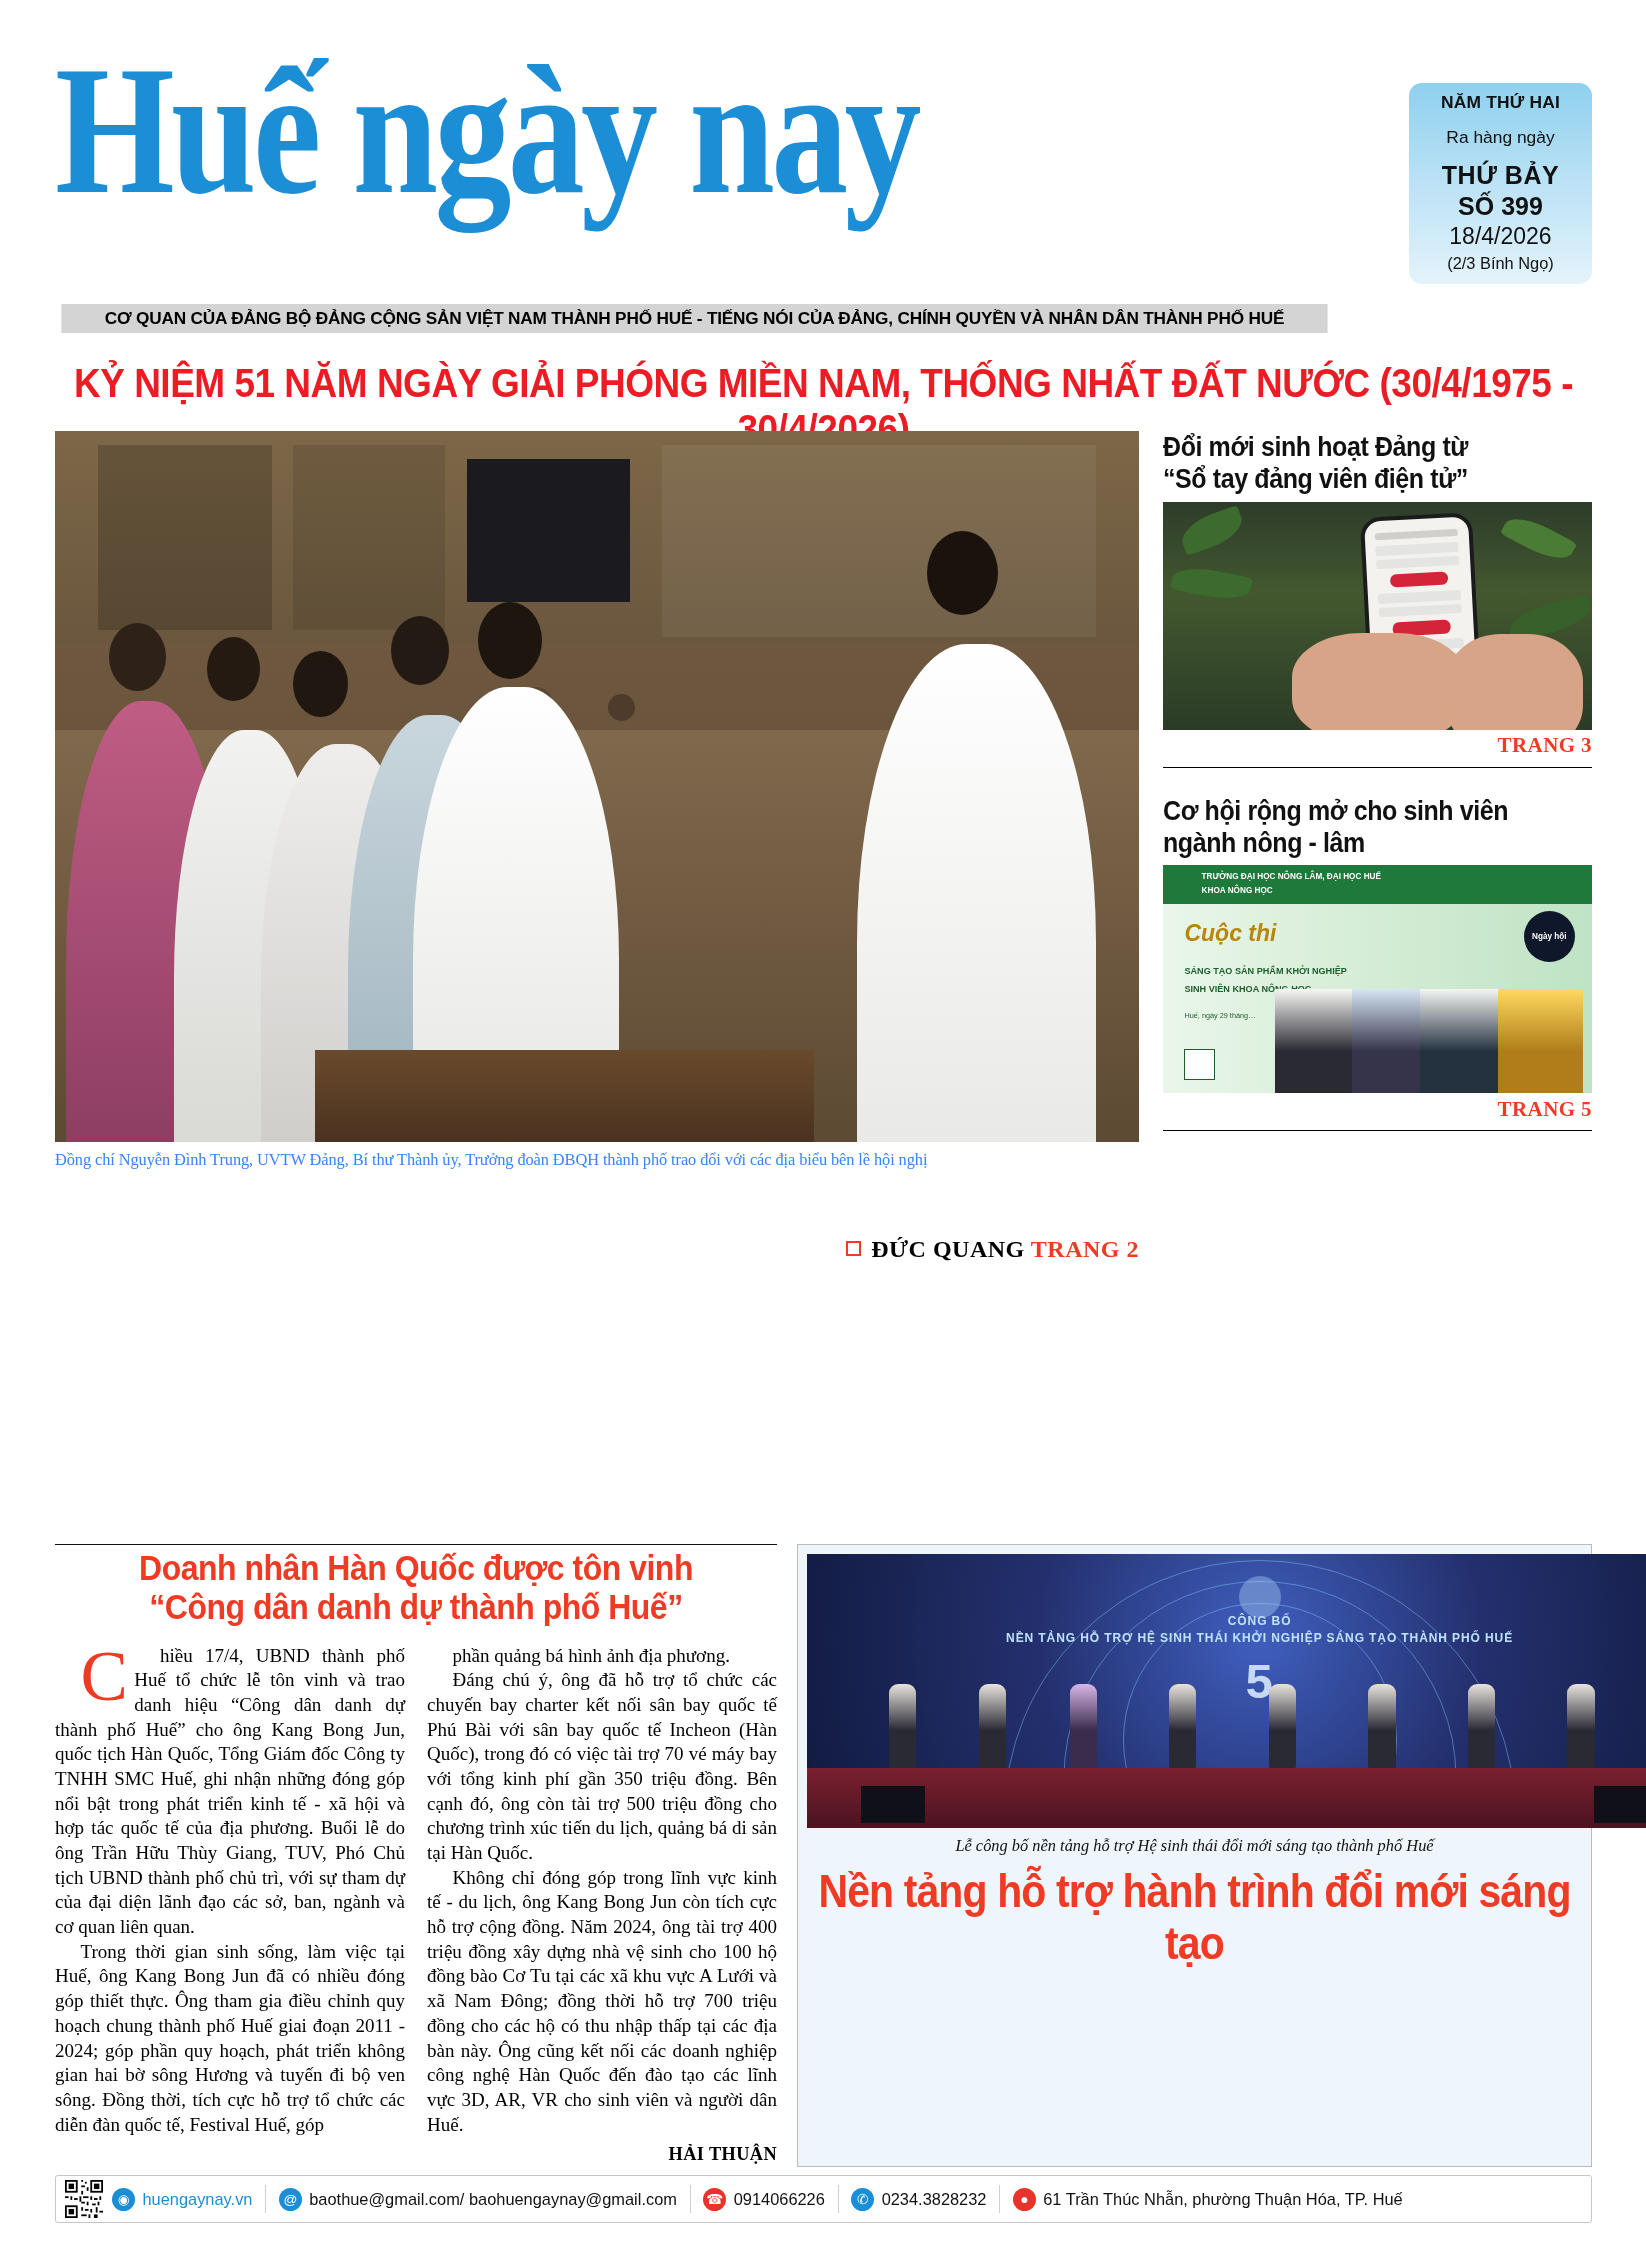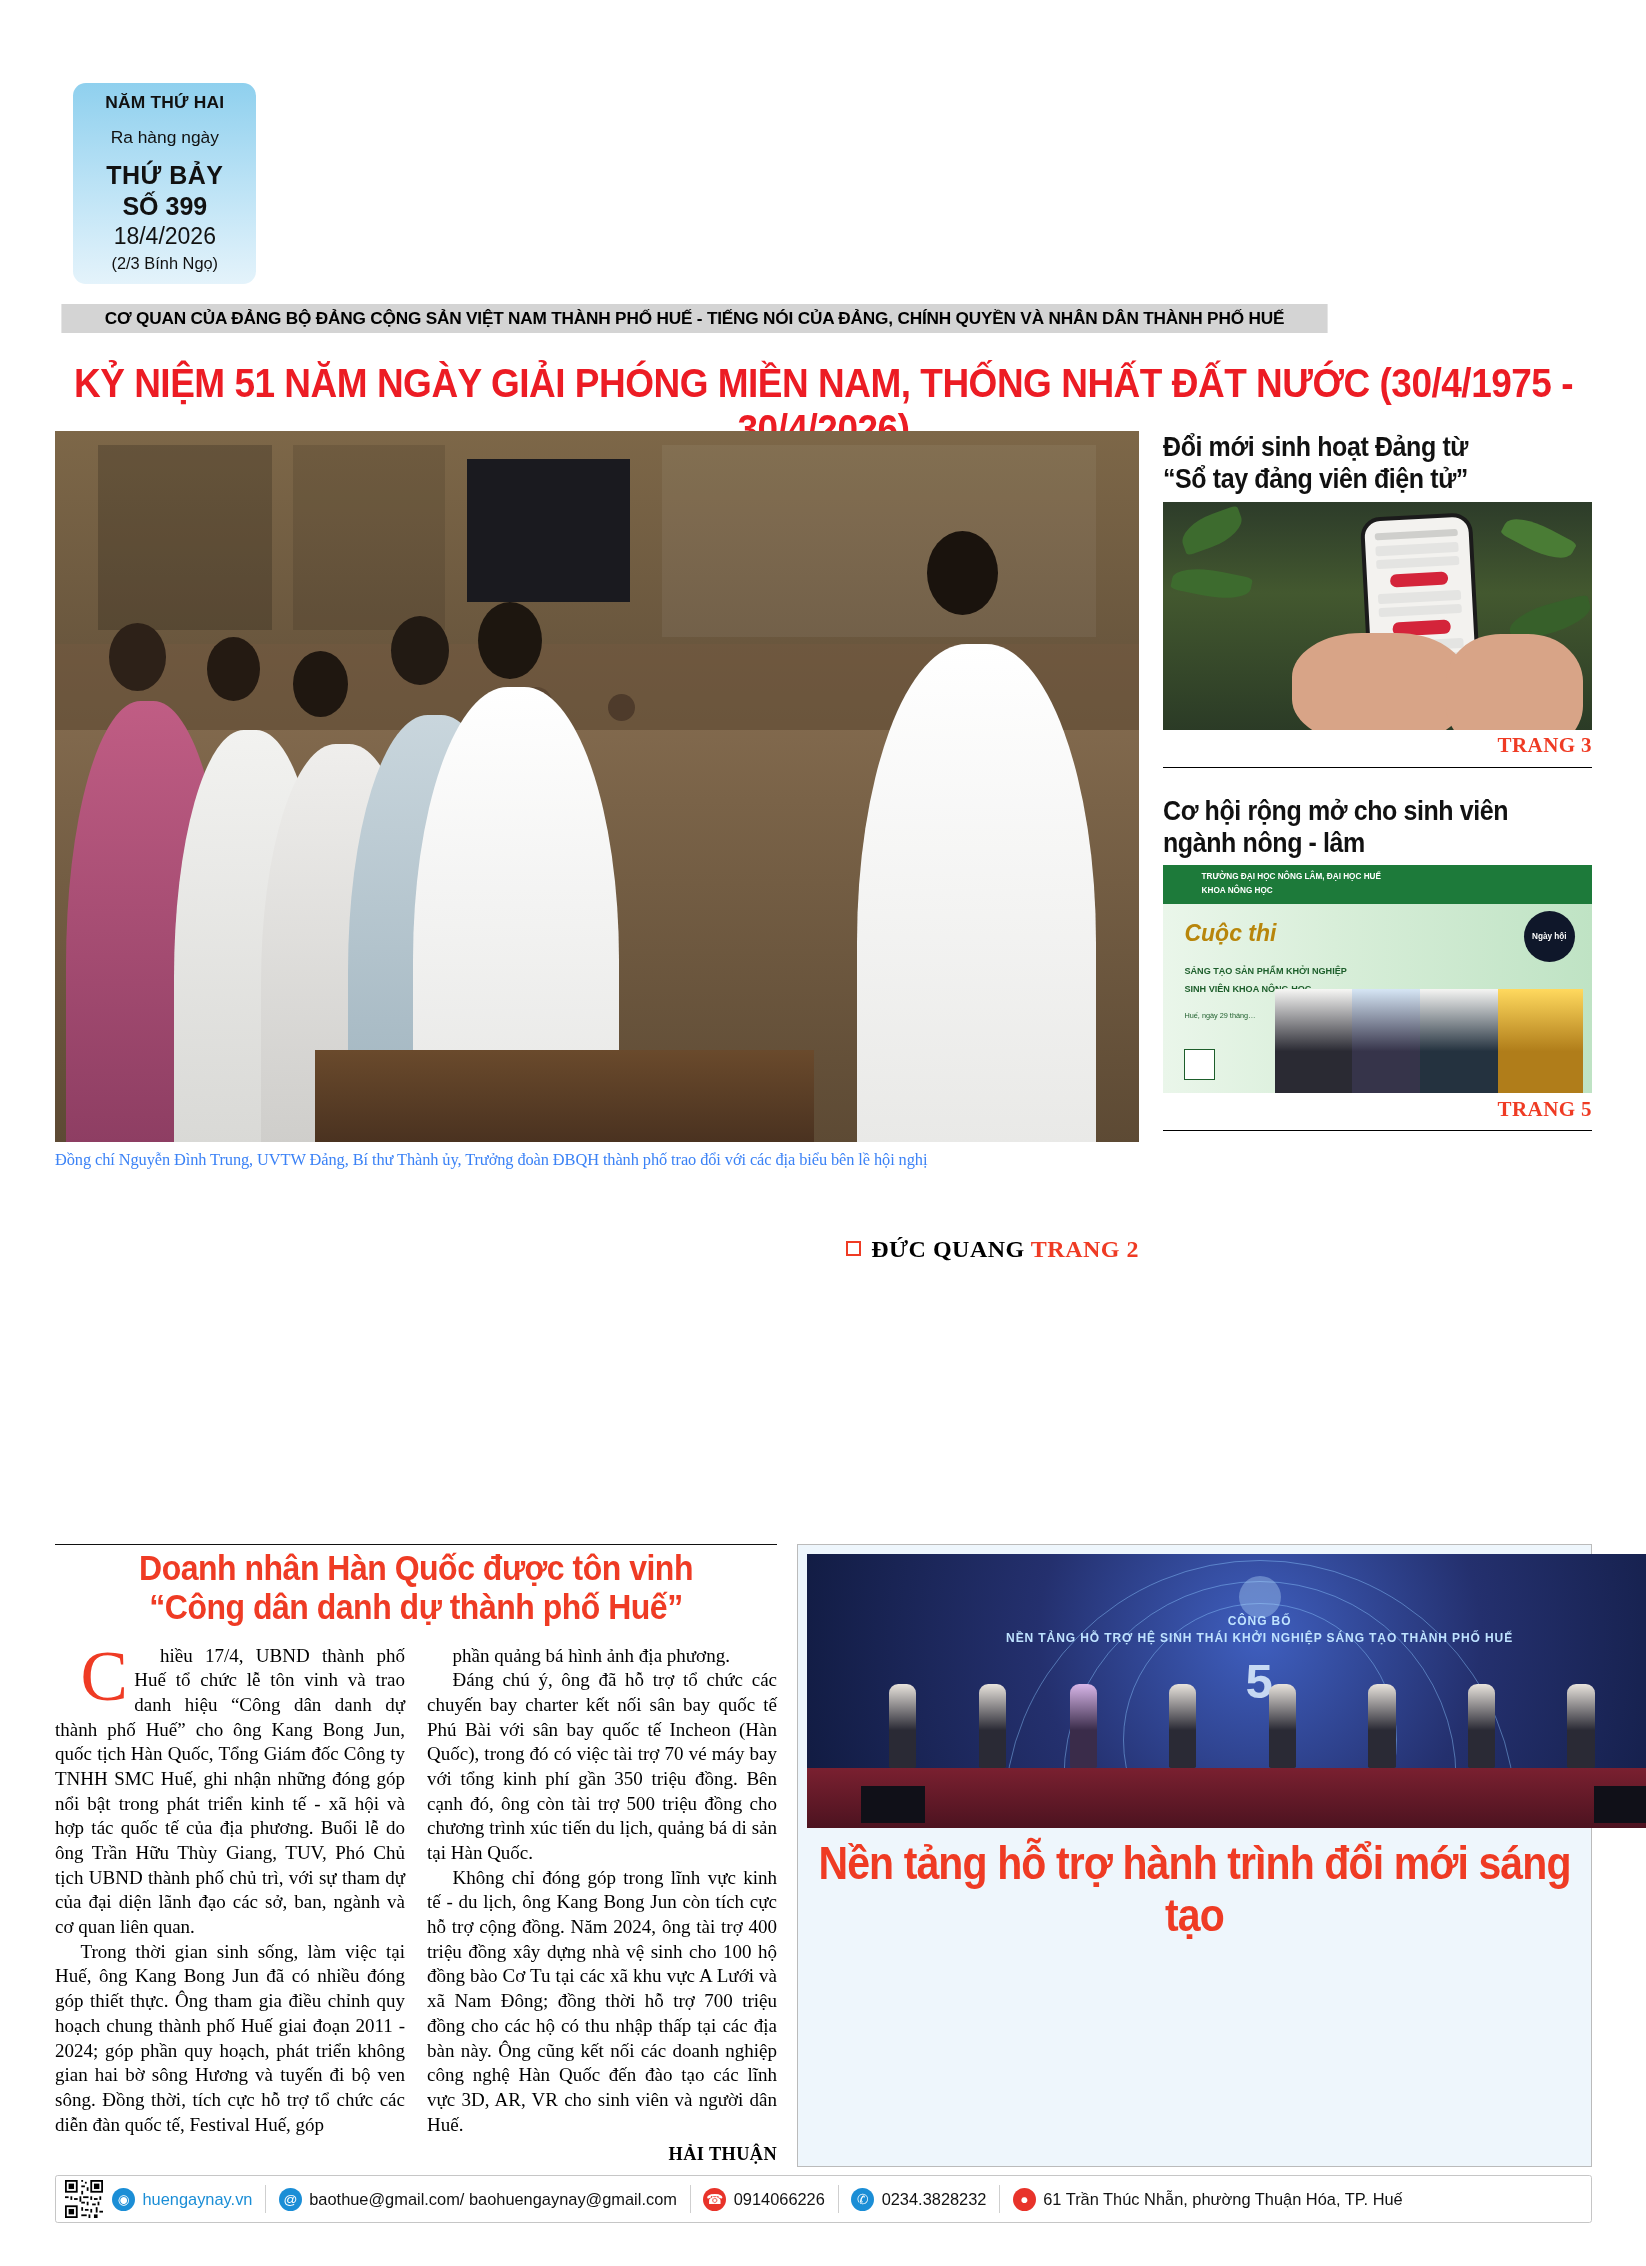--- a/index.html
+++ b/index.html
@@ -199,20 +199,23 @@
   .stage-txt { position:absolute; width:100%; text-align:center; color:#bfe3ff;
      font-family:"Liberation Sans",sans-serif; font-weight:bold; letter-spacing:0.9px; }
 </style>
 </head>
 <body>
 
 <div class="page">
 
   <div class="masthead">
     <div class="masthead-inner">
+      <div class="logo-wrap">
+        <div class="logo">Huế ngày nay</div>
+      </div>
       <div class="infobox">
         <div class="ib-line1">NĂM THỨ HAI</div>
         <div class="ib-line2">Ra hàng ngày</div>
         <div class="ib-day">THỨ BẢY</div>
         <div class="ib-num">SỐ 399</div>
         <div class="ib-date">18/4/2026</div>
         <div class="ib-lunar">(2/3 Bính Ngọ)</div>
       </div>
     </div>
   </div>
@@ -358,20 +361,21 @@
         <div class="stage-person" style="left:19%;"></div>
         <div class="stage-person" style="left:29%;background:linear-gradient(180deg,#d8b6e8 0%,#3a2c4a 55%);"></div>
         <div class="stage-person" style="left:40%;"></div>
         <div class="stage-person" style="left:51%;"></div>
         <div class="stage-person" style="left:62%;"></div>
         <div class="stage-person" style="left:73%;"></div>
         <div class="stage-person" style="left:84%;"></div>
         <div style="position:absolute;left:6%;bottom:2%;width:64px;height:37px;background:#101018;"></div>
         <div style="position:absolute;right:6%;bottom:2%;width:64px;height:37px;background:#101018;"></div>
       </div>
+      <div class="br-caption">Lễ công bố nền tảng hỗ trợ Hệ sinh thái đổi mới sáng tạo thành phố Huế</div>
       <div class="br-head">Nền tảng hỗ trợ hành trình đổi mới sáng tạo</div>
     </div>
   </div>
 
   <div class="footer">
     <svg class="qr" viewBox="0 0 21 21">
       <rect width="21" height="21" fill="#fff"></rect>
       <g fill="#000">
         <rect x="0" y="0" width="7" height="7"></rect>
           <rect x="1" y="1" width="5" height="5" fill="#fff"></rect>

